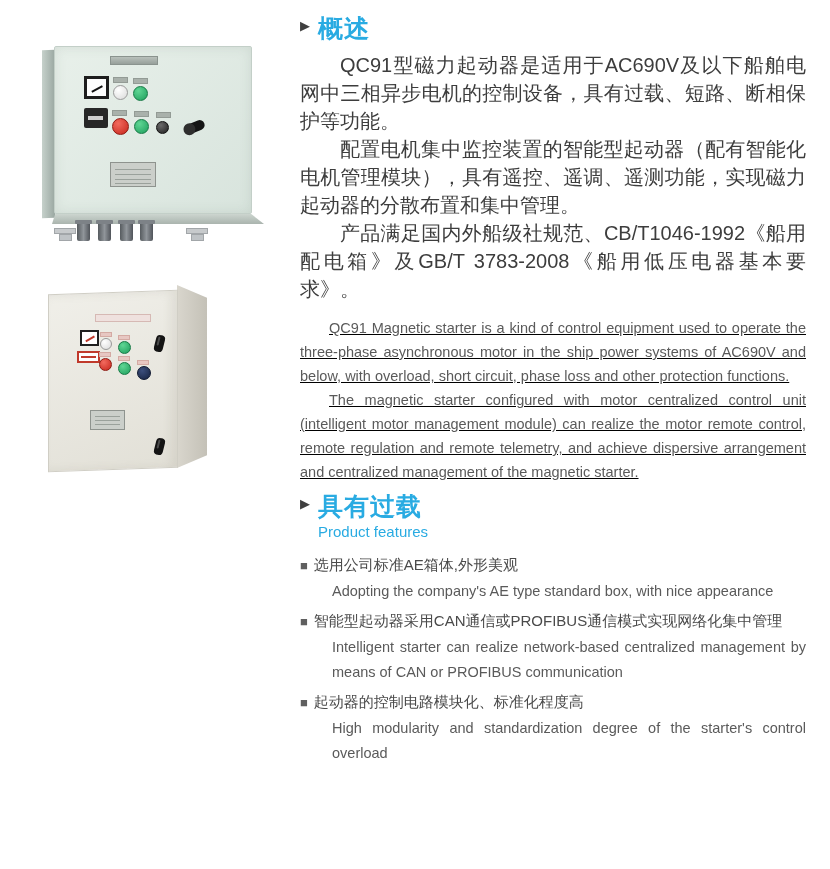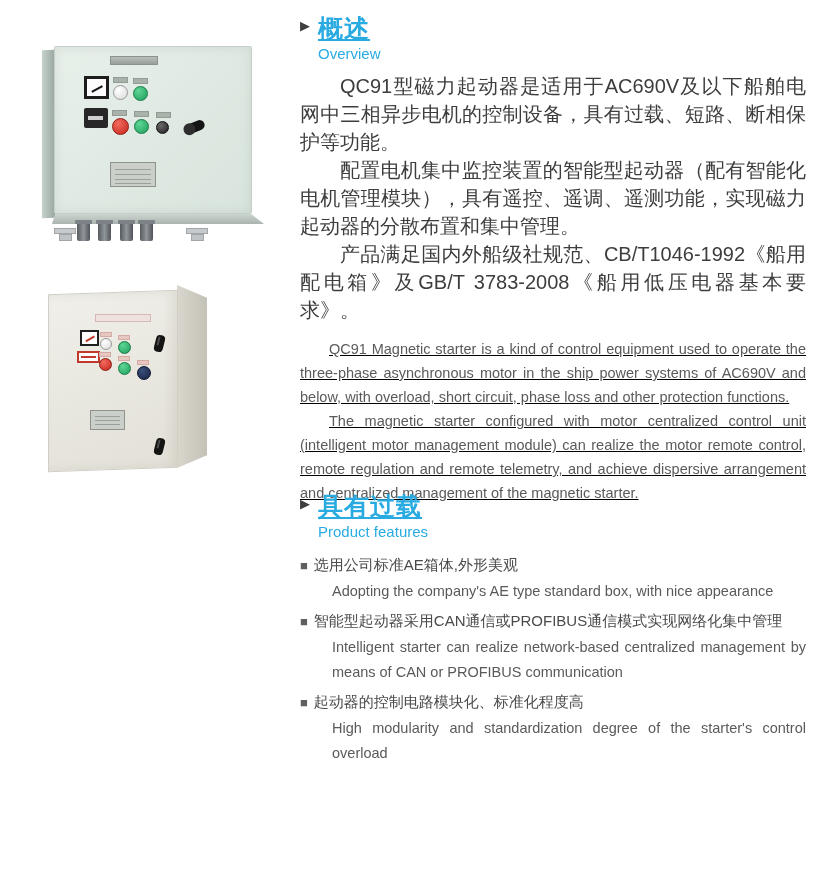--- a/index.html
+++ b/index.html
@@ -4,21 +4,21 @@
 <style>
   html,body{margin:0;padding:0;background:#ffffff;}
   body{width:830px;height:869px;position:relative;overflow:hidden;
        font-family:"Liberation Sans","DejaVu Sans",sans-serif;}
   .page{position:absolute;inset:0;background:#ffffff;}
 
   
   .col{position:absolute;left:300px;width:506px;}
   .sec-head{position:relative;padding-left:18px;}
   .sec-marker{position:absolute;left:0;top:5px;font-size:13px;color:#3f3f3f;line-height:1;}
-  .sec-title-zh{font-size:25px;font-weight:bold;color:#29abe2;letter-spacing:1px;line-height:28px;text-decoration:underline;}
+  .sec-title-zh{font-size:25px;font-weight:bold;color:#29abe2;letter-spacing:1px;line-height:28px;}
   .sec-title-en{font-size:15px;color:#29abe2;margin-top:3px;line-height:18px;}
   .zh-paras{margin-top:9px;}
   .zh-paras p{margin:0;text-indent:2em;text-align:justify;font-size:20px;line-height:28px;color:#3d3d3d;}
   .en-paras{margin-top:13px;text-decoration:underline;}
   .en-paras p{margin:0;text-indent:2em;text-align:justify;font-size:14.5px;line-height:24px;color:#5a5a5a;}
   .feat-list{margin-top:10px;}
   .feat-zh{margin:0;font-size:15px;line-height:27px;color:#4a4a4a;}
   .feat-bullet{color:#5f5f5f;font-size:13px;margin-right:6px;}
   .feat-en{margin:0 0 3px 0;padding-left:32px;text-align:justify;font-size:14.5px;line-height:25px;color:#5a5a5a;}
 
@@ -158,21 +158,20 @@
       </div>
     <div class="latch" style="top:158px;">
         <i></i>
       </div>
   </div>
 
   <div class="col" style="top:14px;">
     <div class="sec-head">
       <span class="sec-marker">▶</span>
       <div class="sec-title-zh">概述</div>
-      <div class="sec-title-en">Overview</div>
     </div>
     <div class="zh-paras">
       <p>QC91型磁力起动器是适用于AC690V及以下船舶电网中三相异步电机的控制设备，具有过载、短路、断相保护等功能。</p>
       <p>配置电机集中监控装置的智能型起动器（配有智能化电机管理模块），具有遥控、遥调、遥测功能，实现磁力起动器的分散布置和集中管理。</p>
       <p>产品满足国内外船级社规范、CB/T1046-1992《船用配电箱》及GB/T 3783-2008《船用低压电器基本要求》。</p>
     </div>
     <div class="en-paras">
       <p>QC91 Magnetic starter is a kind of control equipment used to operate the three-phase asynchronous motor in the ship power systems of AC690V and below, with overload, short circuit, phase loss and other protection functions.</p>
       <p>The magnetic starter configured with motor centralized control unit (intelligent motor management module) can realize the motor remote control, remote regulation and remote telemetry, and achieve dispersive arrangement and centralized management of the magnetic starter.</p>
     </div>

